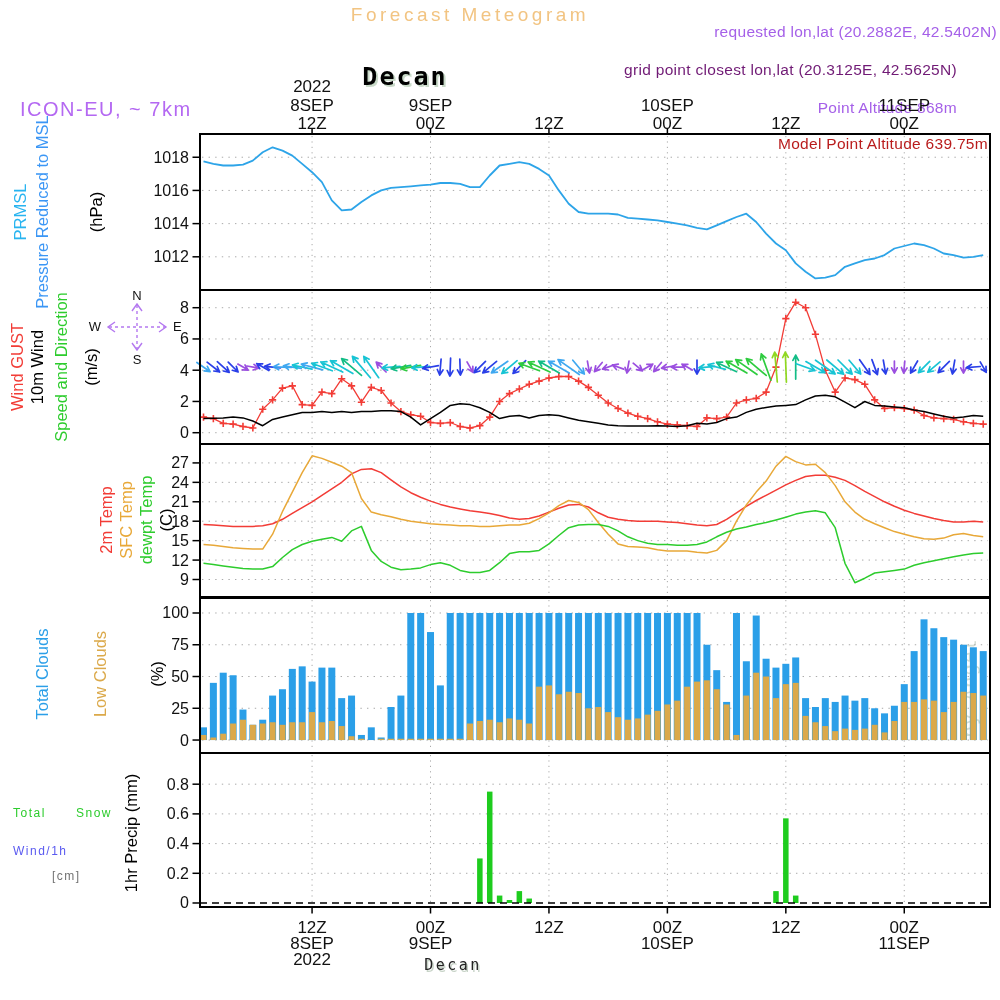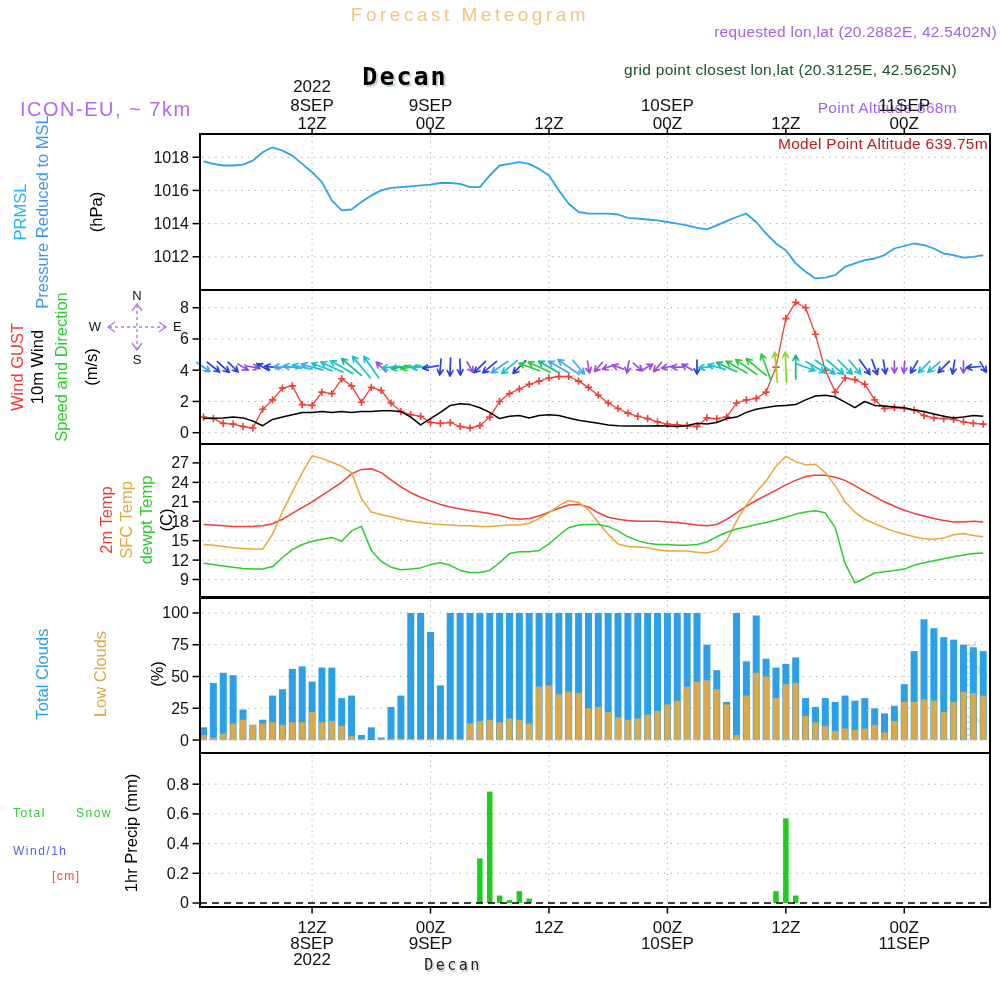--- a/index.html
+++ b/index.html
@@ -22,21 +22,21 @@
   svg text{font-family:"Liberation Sans",sans-serif;fill:#111;}
 </style>
 </head>
 <body>
 
 <div id="page">
 
   <div id="plot-type" class="abs" style="color: rgb(242, 196, 130);">Forecast Meteogram</div>
   <div id="station-title" class="abs">Decan</div>
   <div class="abs hdr-r" style="right: 3px; top: 23px; color: rgb(165, 96, 232);">requested lon,lat (20.2882E, 42.5402N)</div>
-  <div class="abs hdr-r" style="right: 43px; top: 61px; color: #14532d; text-align: center;">grid point closest lon,lat (20.3125E, 42.5625N)</div>
+  <div class="abs hdr-r" style="right: 43px; top: 61px; color: #701a75; text-align: center;">grid point closest lon,lat (20.3125E, 42.5625N)</div>
   <div class="abs hdr-r" style="right: 43px; top: 99px; color: rgb(165, 96, 232);">Point Altitude 868m</div>
   <div class="abs hdr-r" style="right: 12px; top: 135px; color: #b91c1c;">Model Point Altitude 639.75m</div>
   <div id="model-label" class="abs" style="color: rgb(180, 104, 242);">ICON-EU, ~ 7km</div>
 
   <div class="vlabel side" style="left: 20px; top: 212px; color: rgb(40, 180, 240);">PRMSL</div>
   <div class="vlabel side" style="left: 42px; top: 212px; color: rgb(59, 150, 245);">Pressure Reduced to MSL</div>
   <div class="vlabel side" style="left:96px;top:212px;">(hPa)</div>
 
   <div class="vlabel side" style="left: 17px; top: 367px; color: rgb(242, 60, 54);">Wind GUST</div>
   <div class="vlabel side" style="left:37px;top:367px;">10m Wind</div>
@@ -48,21 +48,21 @@
   <div class="vlabel side" style="left: 146px; top: 520px; color: rgb(45, 204, 45);">dewpt Temp</div>
   <div class="vlabel side" style="left:166px;top:520px;">(C)</div>
 
   <div class="vlabel side" style="left: 42px; top: 674px; color: rgb(43, 159, 232);">Total Clouds</div>
   <div class="vlabel side" style="left: 100px; top: 674px; color: rgb(219, 169, 74);">Low Clouds</div>
   <div class="vlabel side" style="left:157px;top:674px;">(%)</div>
 
   <div class="abs p5lbl" style="left: 13px; top: 806px; color: rgb(45, 204, 45);">Total</div>
   <div class="abs p5lbl" style="left: 76px; top: 806px; color: rgb(45, 204, 45);">Snow</div>
   <div class="abs p5lbl" style="left: 13px; top: 844px; color: rgb(90, 90, 240);">Wind/1h</div>
-  <div class="abs p5lbl" style="left: 52px; top: 869px; color: #ef4444;">[cm]</div>
+  <div class="abs p5lbl" style="left: 52px; top: 869px; color: #737373;">[cm]</div>
   <div class="vlabel side" style="left:131px;top:833px;">1hr Precip (mm)</div>
 
   <div id="watermark" class="vlabel" style="left: 969px; top: 688px; color: rgb(212, 222, 212);">by Angel</div>
   <div id="footer-station" class="abs">Decan</div>
 
   <svg id="plot" width="1000" height="1000" style="position:absolute;left:0;top:0;">
     <g>
       <path d="M137 305 L137 349 M109 327 L165 327" stroke="#b478f0" stroke-width="1.4" stroke-dasharray="3 3" fill="none"></path>
       <path d="M132 311 L137 304 L142 311 M132 343 L137 350 L142 343 M115 322 L108 327 L115 332 M159 322 L166 327 L159 332" stroke="#b478f0" stroke-width="1.4" fill="none"></path>
       <text x="137" y="300" text-anchor="middle" font-size="13" fill="#b478f0">N</text>

